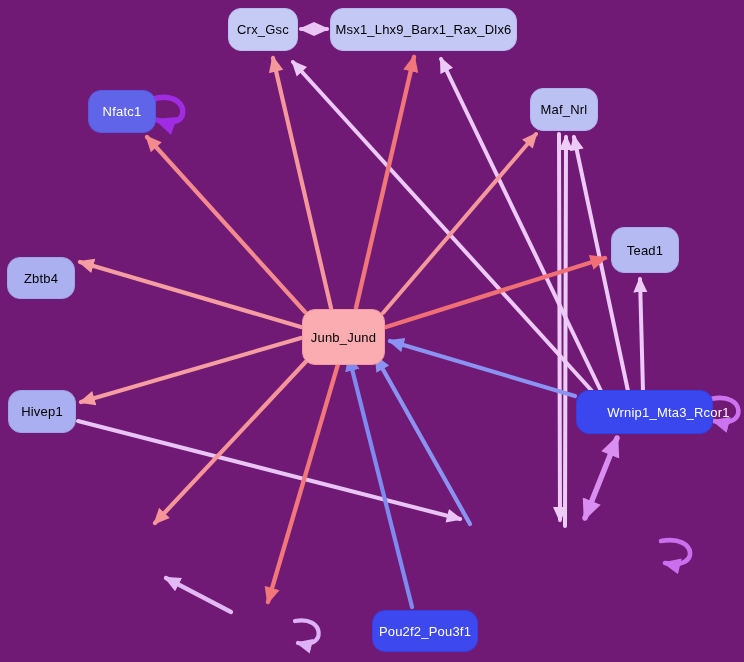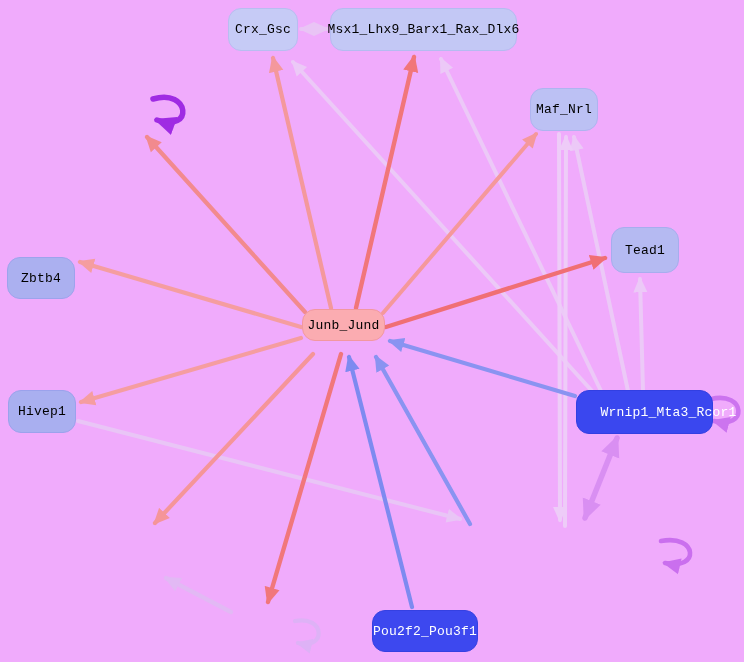--- a/index.html
+++ b/index.html
@@ -1,17 +1,17 @@
 <!DOCTYPE html>
 <html><head>
 <meta charset="utf-8">
 <style>
   html,body{margin:0;padding:0;background:#ffffff;}
-  #canvas{position:relative;width:744px;height:662px;background:#f0abfc;overflow:hidden;
-          font-family:Liberation Mono, monospace;}
+  #canvas{position:relative;width:744px;height:662px;background:#701a75;overflow:hidden;
+          font-family:Liberation Sans, sans-serif;}
   #edge-layer{position:absolute;left:0;top:0;z-index:1;}
   .node{position:absolute;z-index:2;display:flex;align-items:center;justify-content:center;
         border-radius:13px;font-size:13px;letter-spacing:0.2px;white-space:nowrap;
         box-sizing:border-box;cursor:default;}
 </style>
 </head>
 <body>
 
 <div id="canvas">
   <svg id="edge-layer" width="744" height="662" viewBox="0 0 744 662">
@@ -106,20 +106,21 @@
       <line x1="412" y1="607" x2="349" y2="357" stroke="#7e8af0" stroke-width="4.2" stroke-linecap="round" marker-end="url(#arrow15)"></line>
       <line x1="617" y1="438" x2="585" y2="518" stroke="#d98ff2" stroke-width="5.5" stroke-linecap="round" marker-end="url(#arrow16)" marker-start="url(#arrow17)"></line>
       <path d="M 153 99 C 190 88, 194 133, 157 120" fill="none" stroke="#9f2be3" stroke-width="5.5" stroke-linecap="round" marker-end="url(#arrow18)"></path>
       <path d="M 711 399 C 746 391, 748 430, 714 421" fill="none" stroke="#cc74ef" stroke-width="4.6" stroke-linecap="round" marker-end="url(#arrow19)"></path>
       <path d="M 661 541 C 698 534, 700 571, 665 563" fill="none" stroke="#ca6fee" stroke-width="4.6" stroke-linecap="round" marker-end="url(#arrow20)"></path>
       <path d="M 295 621 C 325 615, 327 650, 298 643" fill="none" stroke="#deb2f6" stroke-width="4.2" stroke-linecap="round" marker-end="url(#arrow21)"></path>
     </svg>
 
   <div class="node" style="left: 228px; top: 8px; width: 70px; height: 43px; background: rgb(198, 203, 246); border: 1px solid rgb(184, 189, 241); color: rgb(0, 0, 0);">Crx_Gsc</div>
   <div class="node" style="left: 330px; top: 8px; width: 187px; height: 43px; background: rgb(195, 200, 245); border: 1px solid rgb(181, 187, 241); color: rgb(0, 0, 0);">Msx1_Lhx9_Barx1_Rax_Dlx6</div>
+  <div class="node" style="left: 88px; top: 90px; width: 68px; height: 43px; background: rgb(95, 100, 232); border: 1px solid rgb(85, 91, 224); color: rgb(255, 255, 255);">Nfatc1</div>
   <div class="node" style="left: 530px; top: 88px; width: 68px; height: 43px; background: rgb(188, 193, 244); border: 1px solid rgb(174, 180, 240); color: rgb(0, 0, 0);">Maf_Nrl</div>
   <div class="node" style="left: 7px; top: 230px; width: 68px; height: 42px; background: rgb(171, 176, 240); border: 1px solid rgb(157, 163, 236); color: rgb(0, 0, 0); margin-top: 27px;">Zbtb4</div>
   <div class="node" style="left: 611px; top: 227px; width: 68px; height: 46px; background: rgb(181, 186, 242); border: 1px solid rgb(167, 173, 238); color: rgb(0, 0, 0);">Tead1</div>
-  <div class="node" style="left: 302px; top: 309px; width: 83px; height: 32px; background: rgb(251, 172, 177); border: 1px solid rgb(242, 152, 159); color: rgb(0, 0, 0);">Junb_Jund</div>
+  <div class="node" style="left: 302px; top: 309px; width: 83px; height: 56px; background: rgb(251, 172, 177); border: 1px solid rgb(242, 152, 159); color: rgb(0, 0, 0);">Junb_Jund</div>
   <div class="node" style="left: 8px; top: 390px; width: 68px; height: 43px; background: rgb(169, 175, 240); border: 1px solid rgb(155, 162, 236); color: rgb(0, 0, 0);">Hivep1</div>
   <div class="node" style="left: 576px; top: 390px; width: 137px; height: 44px; background: rgb(58, 71, 239); border: 1px solid rgb(50, 63, 226); color: rgb(255, 255, 255); padding-left: 48px;">Wrnip1_Mta3_Rcor1</div>
   <div class="node" style="left: 372px; top: 610px; width: 106px; height: 42px; background: rgb(61, 72, 239); border: 1px solid rgb(53, 64, 226); color: rgb(255, 255, 255);">Pou2f2_Pou3f1</div>
 </div>
 
 </body></html>

